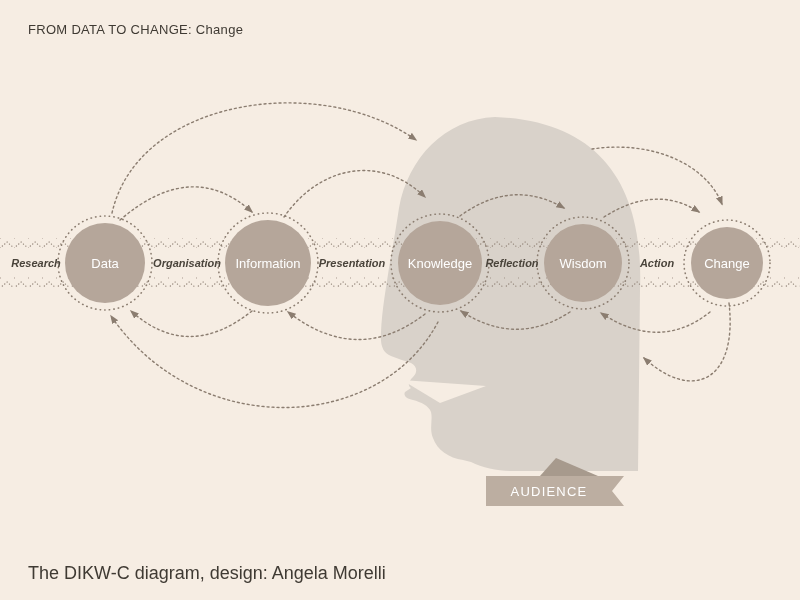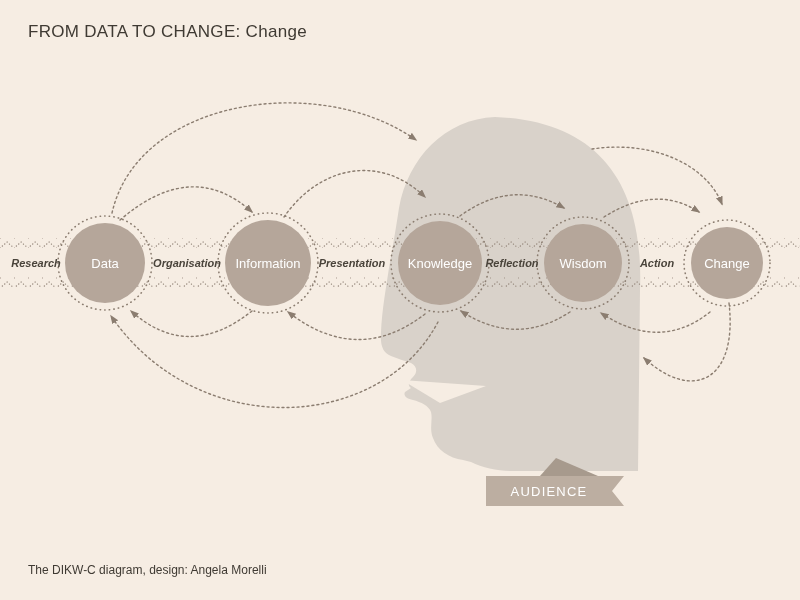--- a/index.html
+++ b/index.html
@@ -5,25 +5,25 @@
   html,body{margin:0;padding:0;}
   .stage{
     position:relative;
     width:800px;height:600px;
     background:#f6ede3;
     font-family:"Liberation Sans", sans-serif;
     overflow:hidden;
   }
   .title{
     position:absolute;left:28px;top:22px;
-    font-size:17px;color:#3f3a33;letter-spacing:.3px;
+    font-size:13px;color:#3f3a33;letter-spacing:.3px;
   }
   .footer{
     position:absolute;left:28px;top:563px;
-    font-size:12px;color:#3f3a33;
+    font-size:18px;color:#3f3a33;
   }
   svg{position:absolute;left:0;top:0;}
   .arc{fill:none;stroke:#8b7d70;stroke-width:1.4;stroke-dasharray:2 3;stroke-linecap:round;}
   .node-circle{fill:#b5a69a;}
   .node-ring{fill:none;stroke:#8b7d70;stroke-width:1.6;stroke-dasharray:.4 4.2;stroke-linecap:round;}
   .node-label{fill:#ffffff;font-size:13px;text-anchor:middle;}
   .process-label{fill:#4a443b;font-size:11px;font-style:italic;font-weight:700;text-anchor:middle;}
   .banner-label{fill:#ffffff;font-size:13px;letter-spacing:1.2px;text-anchor:middle;}
 </style>
 </head>

